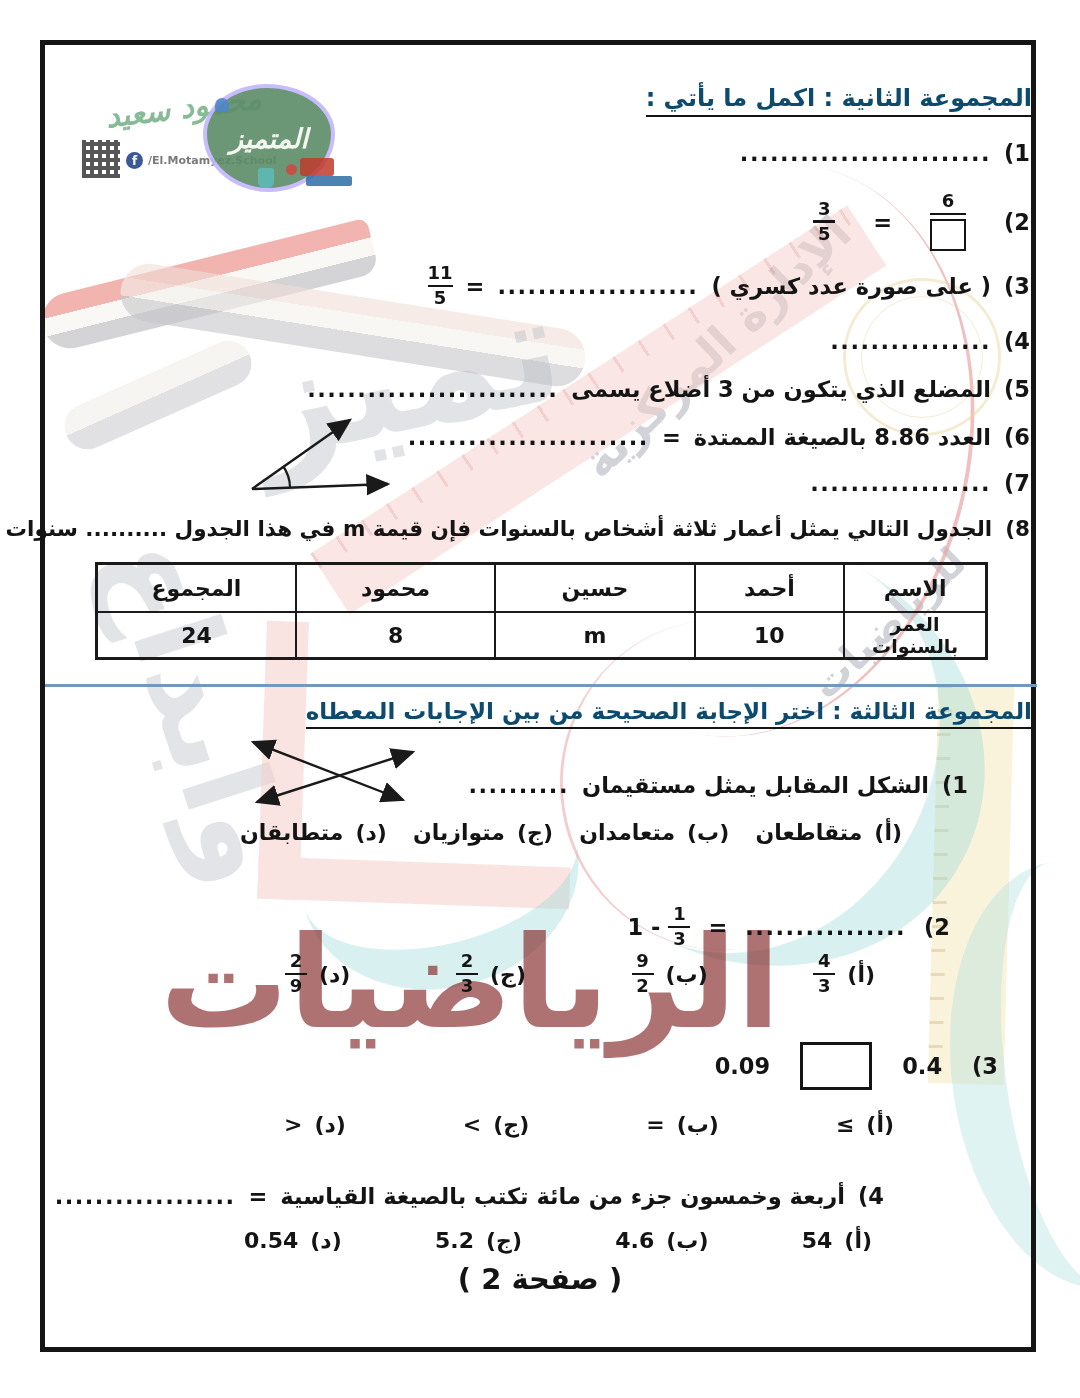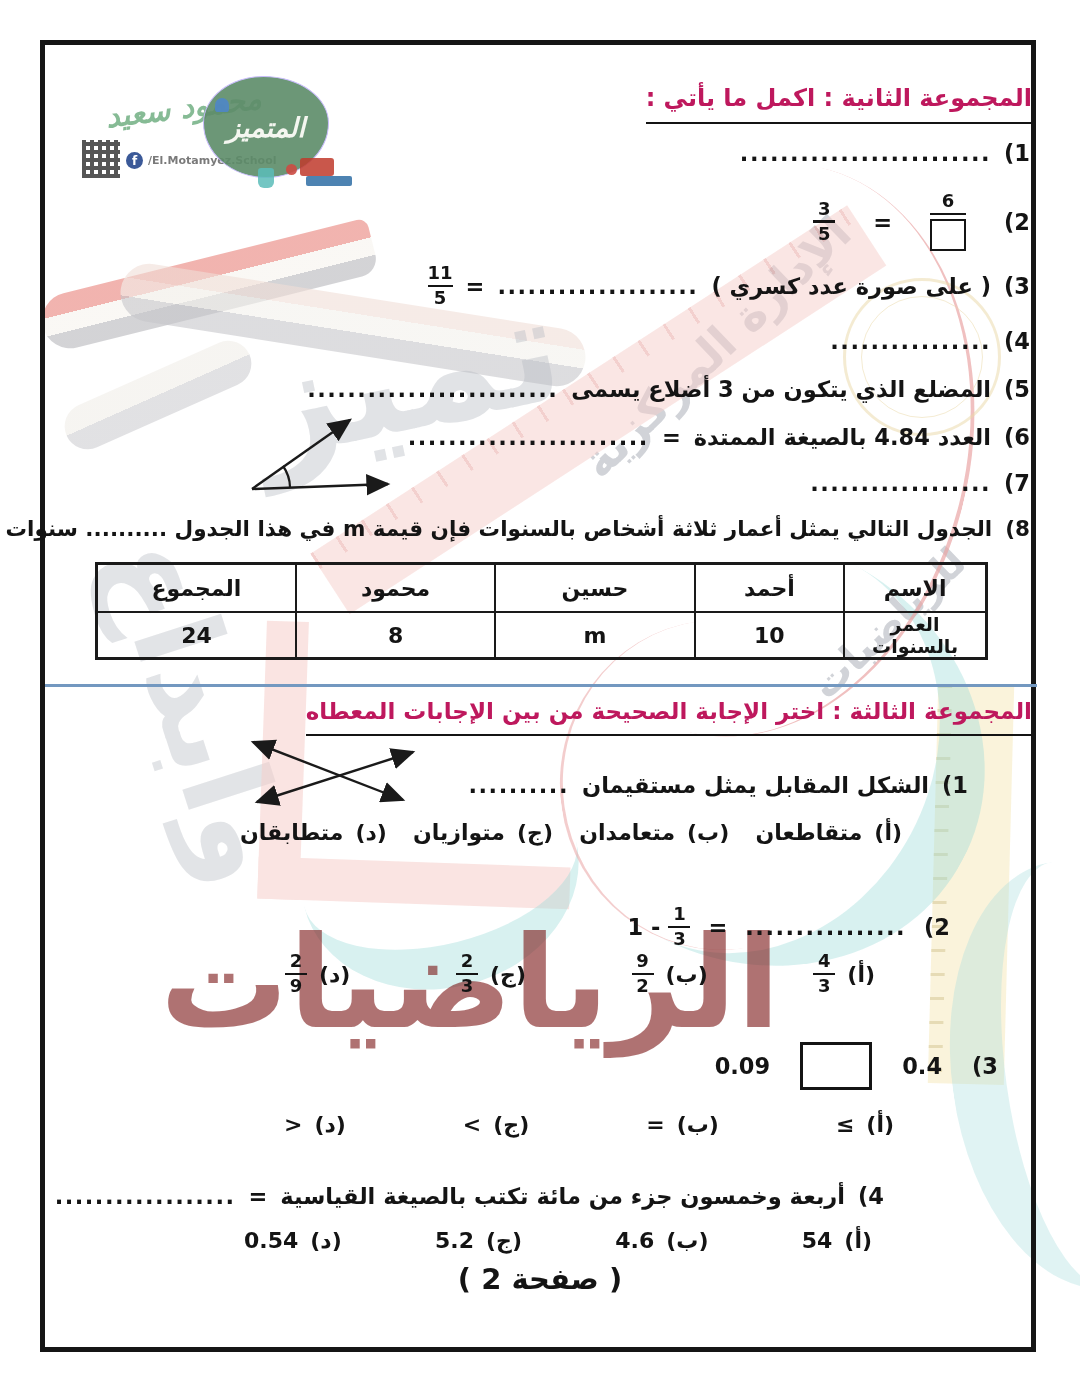--- a/index.html
+++ b/index.html
@@ -61,34 +61,34 @@
   .signature{position:absolute;left:72px;top:92px;width:190px;font-size:30px;
     color:#86bb95;transform:rotate(-7deg);font-style:italic;font-weight:bold;direction:rtl;}
   .qr{position:absolute;left:82px;top:140px;width:38px;height:38px;opacity:.8;
     background:
       repeating-linear-gradient(0deg,#2c2c2c 0 4px,transparent 4px 8px),
       repeating-linear-gradient(90deg,#2c2c2c 0 4px,#ffffff 4px 8px);}
   .fb-row{position:absolute;left:126px;top:152px;display:flex;align-items:center;gap:5px;}
   .fb-icon{width:17px;height:17px;border-radius:50%;background:#3b5998;color:#fff;
     font-size:12px;font-weight:bold;display:flex;align-items:center;justify-content:center;}
   .fb-handle{font-size:11px;color:#7a7a7a;font-weight:bold;}
-  .board{position:absolute;left:203px;top:76px;width:124px;height:100px;background:#5d8c69;
-    border:1px solid #c4b5fd;border-radius:48% 52% 50% 50%/46% 46% 54% 54%;
+  .board{position:absolute;left:203px;top:84px;width:124px;height:100px;background:#5d8c69;
+    border:4px solid #c4b5fd;border-radius:48% 52% 50% 50%/46% 46% 54% 54%;
     display:flex;align-items:center;justify-content:center;opacity:.9;}
   .board-text{color:#f3f6ef;font-size:27px;font-weight:bold;font-style:italic;direction:rtl;}
   .board-deco1{position:absolute;left:300px;top:158px;width:34px;height:18px;background:#c0392b;border-radius:3px;opacity:.85;}
   .board-deco2{position:absolute;left:306px;top:176px;width:46px;height:10px;background:#2e6da4;border-radius:2px;opacity:.85;}
   .board-deco3{position:absolute;left:258px;top:168px;width:16px;height:20px;background:#5bbcb8;border-radius:3px 3px 6px 6px;opacity:.85;}
   .board-deco4{position:absolute;left:286px;top:164px;width:11px;height:11px;background:#cc4b43;border-radius:50%;opacity:.9;}
   .board-deco5{position:absolute;left:215px;top:98px;width:14px;height:14px;background:#4f86c6;border-radius:50% 50% 20% 20%;opacity:.9;}
   
   .row{position:absolute;direction:rtl;display:flex;align-items:center;gap:13px;
     font-weight:bold;font-size:22.5px;color:#141414;white-space:nowrap;}
-  .sec-title{position:absolute;direction:rtl;font-weight:bold;font-size:24px;color:#be185d;
-    border-bottom:2.5px solid #141414;padding-bottom:10px;white-space:nowrap;}
+  .sec-title{position:absolute;direction:rtl;font-weight:bold;font-size:24px;color:#0c4a6e;
+    border-bottom:2.5px solid #141414;padding-bottom:3px;white-space:nowrap;}
   .qnum{direction:ltr;unicode-bidi:isolate;}
   .dots{letter-spacing:1.5px;unicode-bidi:isolate;direction:ltr;}
   .ltr{direction:ltr;unicode-bidi:isolate;}
   .frac{display:inline-flex;flex-direction:column;align-items:center;direction:ltr;
     line-height:1.05;font-size:18px;font-weight:bold;}
   .frac .bar{display:block;align-self:stretch;height:2.5px;background:#141414;margin:2px 0;min-width:22px;}
   .box-small{width:36px;height:32px;border:2.5px solid #141414;margin-top:2px;box-sizing:border-box;}
   .box-big{width:72px;height:48px;border:3px solid #141414;box-sizing:border-box;background:transparent;}
   .opts{position:absolute;direction:rtl;display:flex;justify-content:space-between;
     align-items:center;font-weight:bold;font-size:22px;color:#141414;}
@@ -184,21 +184,21 @@
 </div>
 
 <div class="row" style="top:376px;right:50px;">
   <span class="qnum">(5</span>
   <span>المضلع الذي يتكون من 3  أضلاع يسمى</span>
   <span class="dots">.........................</span>
 </div>
 
 <div class="row" style="top:424px;right:50px;">
   <span class="qnum">(6</span>
-  <span>العدد 4.84 بالصيغة الممتدة</span>
+  <span>العدد 8.86 بالصيغة الممتدة</span>
   <span>=</span>
   <span class="dots">........................</span>
 </div>
 
 <div class="row" style="top:470px;right:50px;">
   <span class="qnum">(7</span>
   <span class="dots">..................</span>
 </div>
 
 <svg style="left:238px;top:412px;" width="165" height="90" viewBox="0 0 165 90">

